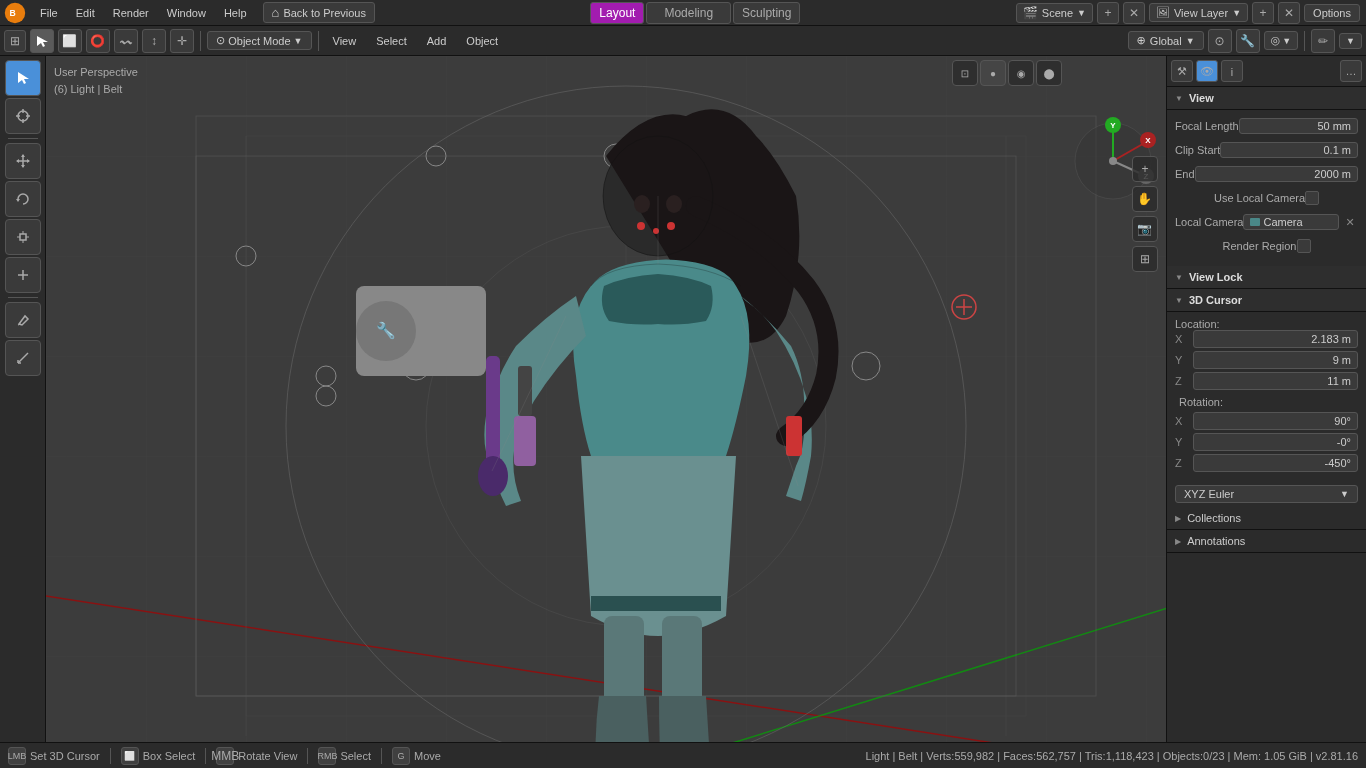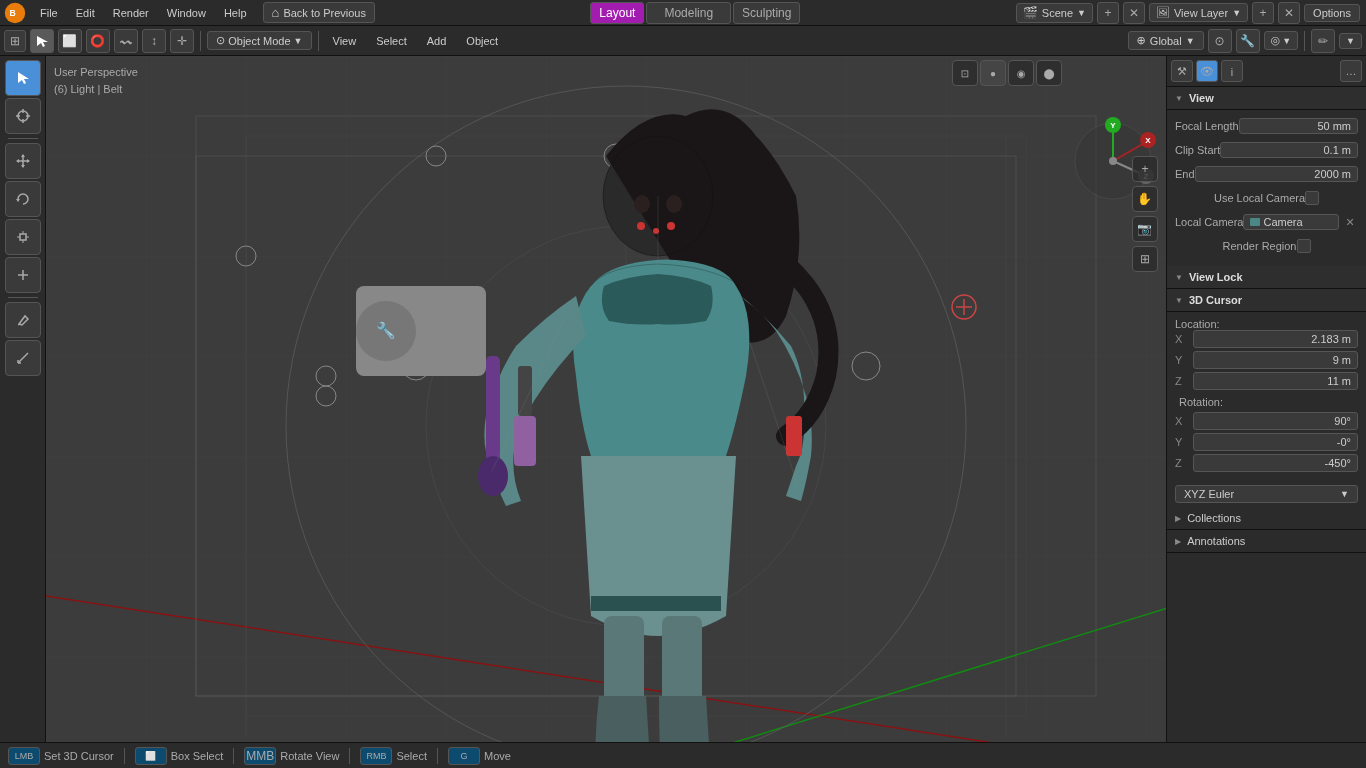--- a/index.html
+++ b/index.html
@@ -329,23 +329,23 @@
       gap: 6px;
       font-size: 11px;
       color: #aaa;
     }
     .status-item {
       display: flex;
       align-items: center;
       gap: 4px;
     }
     .status-icon {
-      width: 32px;
+      width: 18px;
       height: 18px;
-      background: #0c4a6e;
+      background: #404040;
       border: 1px solid #555;
       border-radius: 3px;
       display: flex;
       align-items: center;
       justify-content: center;
       font-size: 10px;
       color: #aaa;
     }
     .status-separator {
       width: 1px;
@@ -899,13 +899,16 @@
   <div class="status-separator"></div>
   <div class="status-item">
     <div class="status-icon" style="font-size:9px;">RMB</div>
     <span>Select</span>
   </div>
   <div class="status-separator"></div>
   <div class="status-item">
     <div class="status-icon" style="font-size:9px;">G</div>
     <span>Move</span>
   </div>
+  <div class="status-right">
+    <span>Light | Belt | Verts:559,982 | Faces:562,757 | Tris:1,118,423 | Objects:0/23 | Mem: 1.05 GiB | v2.81.16</span>
+  </div>
 </div>
 
 </body></html>

